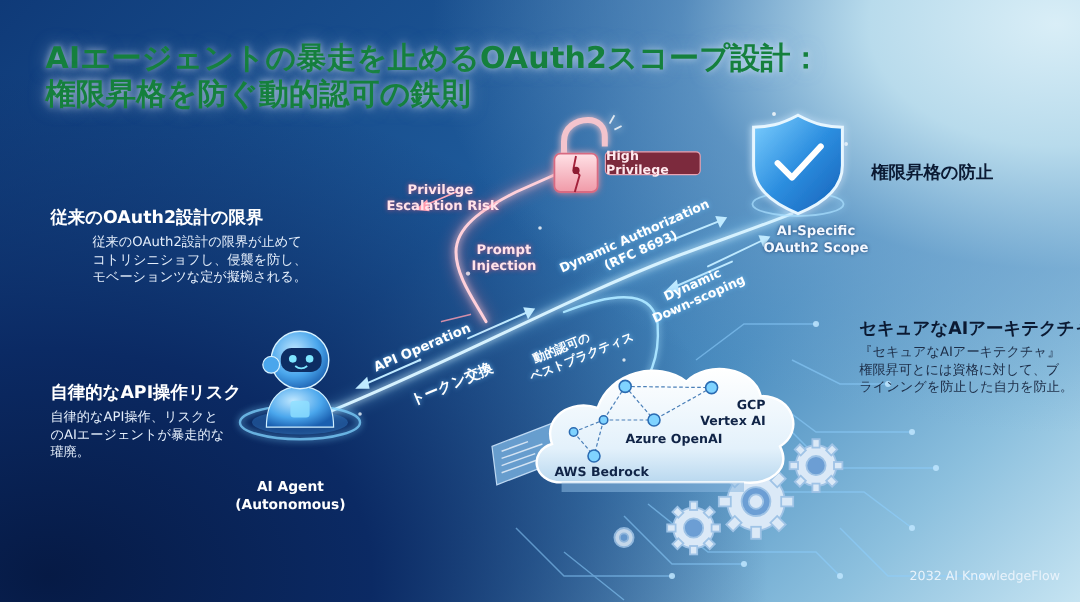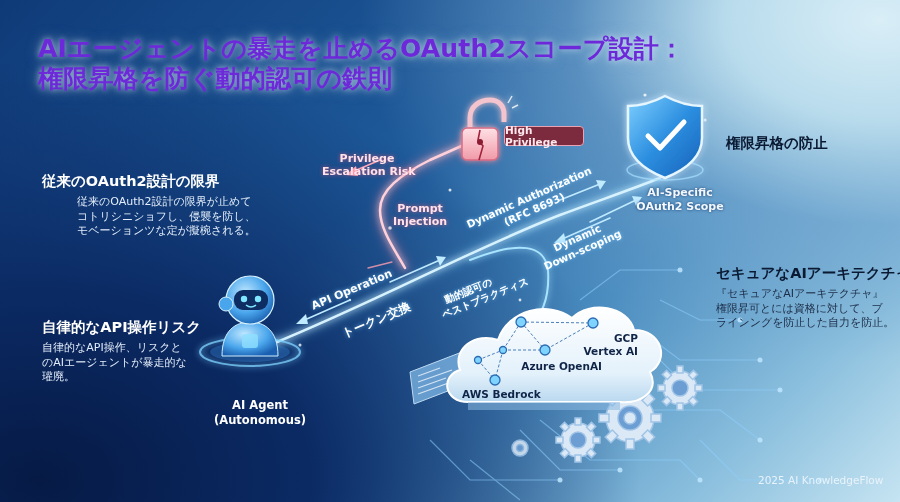--- a/index.html
+++ b/index.html
@@ -11,21 +11,21 @@
         radial-gradient(ellipse 520px 340px at 880px 20px, #d9eef7 0%, #b8dbec 30%, rgba(120,170,210,0.6) 60%, rgba(40,90,150,0) 100%),
         radial-gradient(ellipse 600px 420px at 40px 480px, #061a45 0%, #0b2a64 45%, rgba(20,60,120,0) 100%),
         linear-gradient(135deg, #0f3a78 0%, #1e5a9a 40%, #4b8dc0 65%, #8cc0de 85%, #c6e4f2 100%);
     }
     .abs { position: absolute; }
     svg.layer { position: absolute; left: 0; top: 0; width: 900px; height: 502px; }
 
     .title {
       left: 38px; top: 34px;
       font-weight: bold; font-size: 25px; line-height: 30px;
-      color: #6d28d9;
+      color: #15803d;
       text-shadow: 0 0 6px rgba(255,255,255,0.55), 0 0 14px rgba(200,230,255,0.5);
       letter-spacing: 0.2px;
     }
     .title div { white-space: nowrap; }
 
     .sec-title { font-weight: bold; font-size: 14.5px; white-space: nowrap; }
     .sec-body { font-size: 11px; line-height: 14.5px; white-space: nowrap; }
     .light .sec-title, .light .sec-body { color: #ffffff; }
     .light .sec-body { color: #e4eefb; }
     .dark .sec-title { color: #0b1a33; }
@@ -35,21 +35,21 @@
     .lbl-pink { color: #ffe3ea; text-shadow: 0 0 4px rgba(255,90,120,0.7); }
     .lbl-blue { color: #ffffff; text-shadow: 0 0 4px rgba(120,200,255,0.8); }
     .rot { transform-origin: left center; }
 
     .badge {
       left: 504px; top: 126px; width: 80px; height: 20px;
       background: #7c2a3d; border: 1.5px solid #e9a3b3; border-radius: 4px;
       color: #ffe9ee; font-size: 10.5px; font-weight: bold;
       display: flex; align-items: center; justify-content: center;
     }
-    .agent-label { left: 210px; top: 398px; width: 100px; font-size: 11.5px; line-height: 15px; }
+    .agent-label { left: 192px; top: 398px; width: 100px; font-size: 11.5px; line-height: 15px; }
     .shield-label { left: 630px; top: 186px; width: 100px; font-size: 11px; line-height: 14px; color: #f3f8ff; text-shadow: 0 0 3px rgba(10,40,90,0.8); }
 
     .cloud-lbl { font-size: 10.5px; font-weight: bold; color: #102447; white-space: nowrap; text-align: right; line-height: 13px; }
 
     .footer { left: 758px; top: 474px; font-size: 10.5px; color: #e9f3fb; white-space: nowrap; }
   </style>
 </head>
 <body>
 
 <svg class="layer" viewBox="0 0 900 502">
@@ -333,13 +333,13 @@
   <div>OAuth2 Scope</div>
 </div>
 
 <div class="abs cloud-lbl" style="left:574px; top:332px; width:64px;">
   <div>GCP</div>
   <div>Vertex AI</div>
 </div>
 <div class="abs cloud-lbl" style="left:512px; top:360px; width:90px;">Azure OpenAI</div>
 <div class="abs cloud-lbl" style="left:462px; top:388px; width:76px;">AWS Bedrock</div>
 
-<div class="abs footer">2025 AI KnowledgeFlow</div>
+<div class="abs footer">2032 AI KnowledgeFlow</div>
 
 </body></html>

